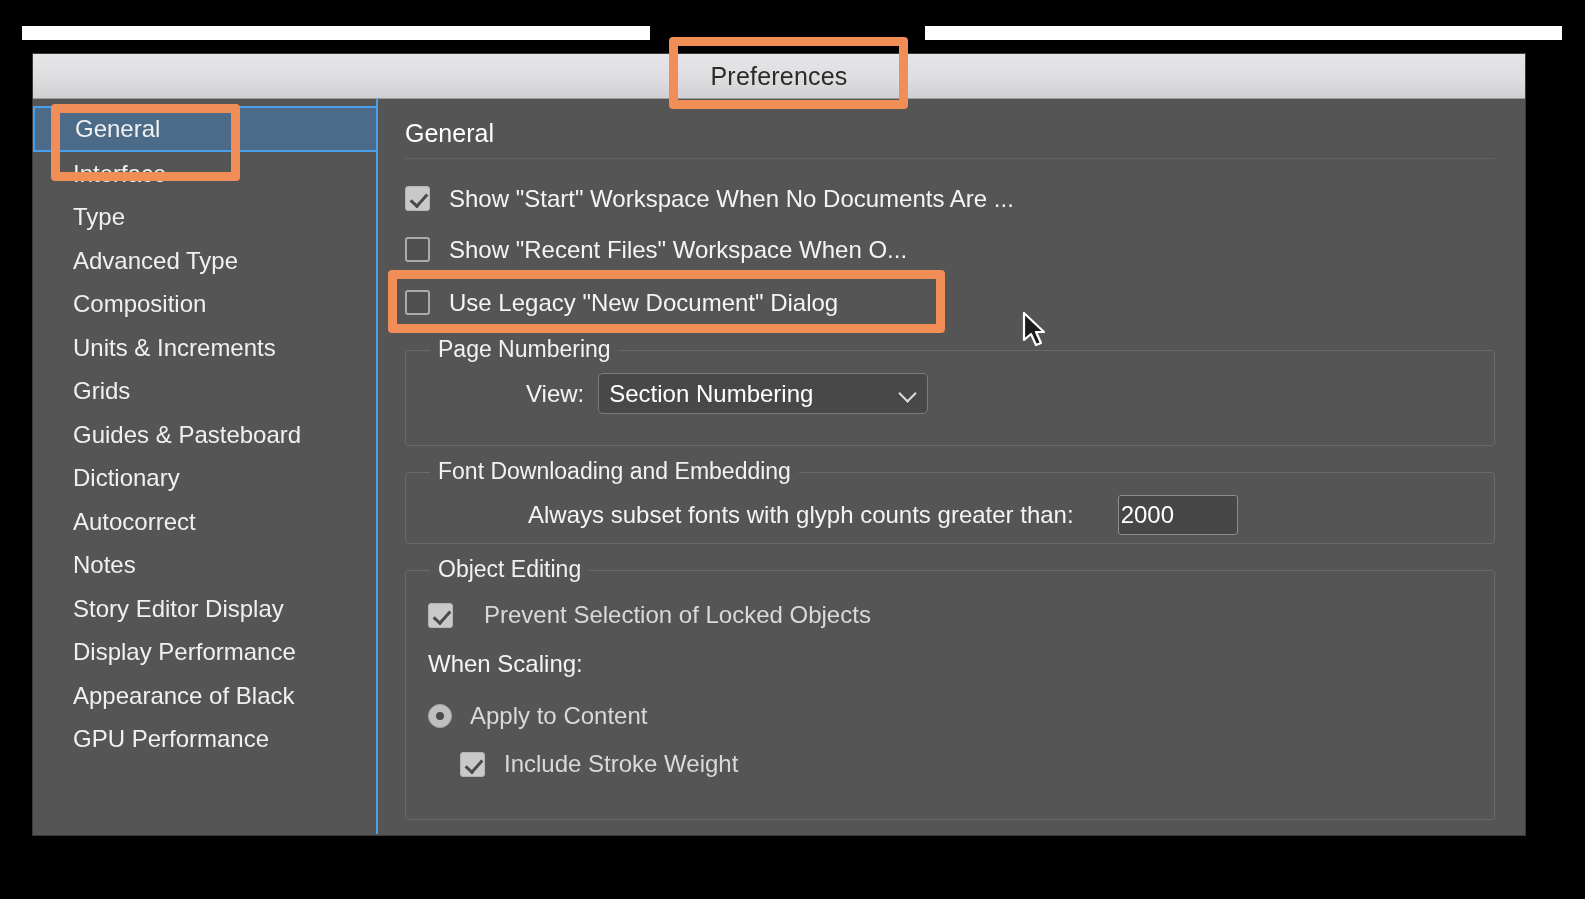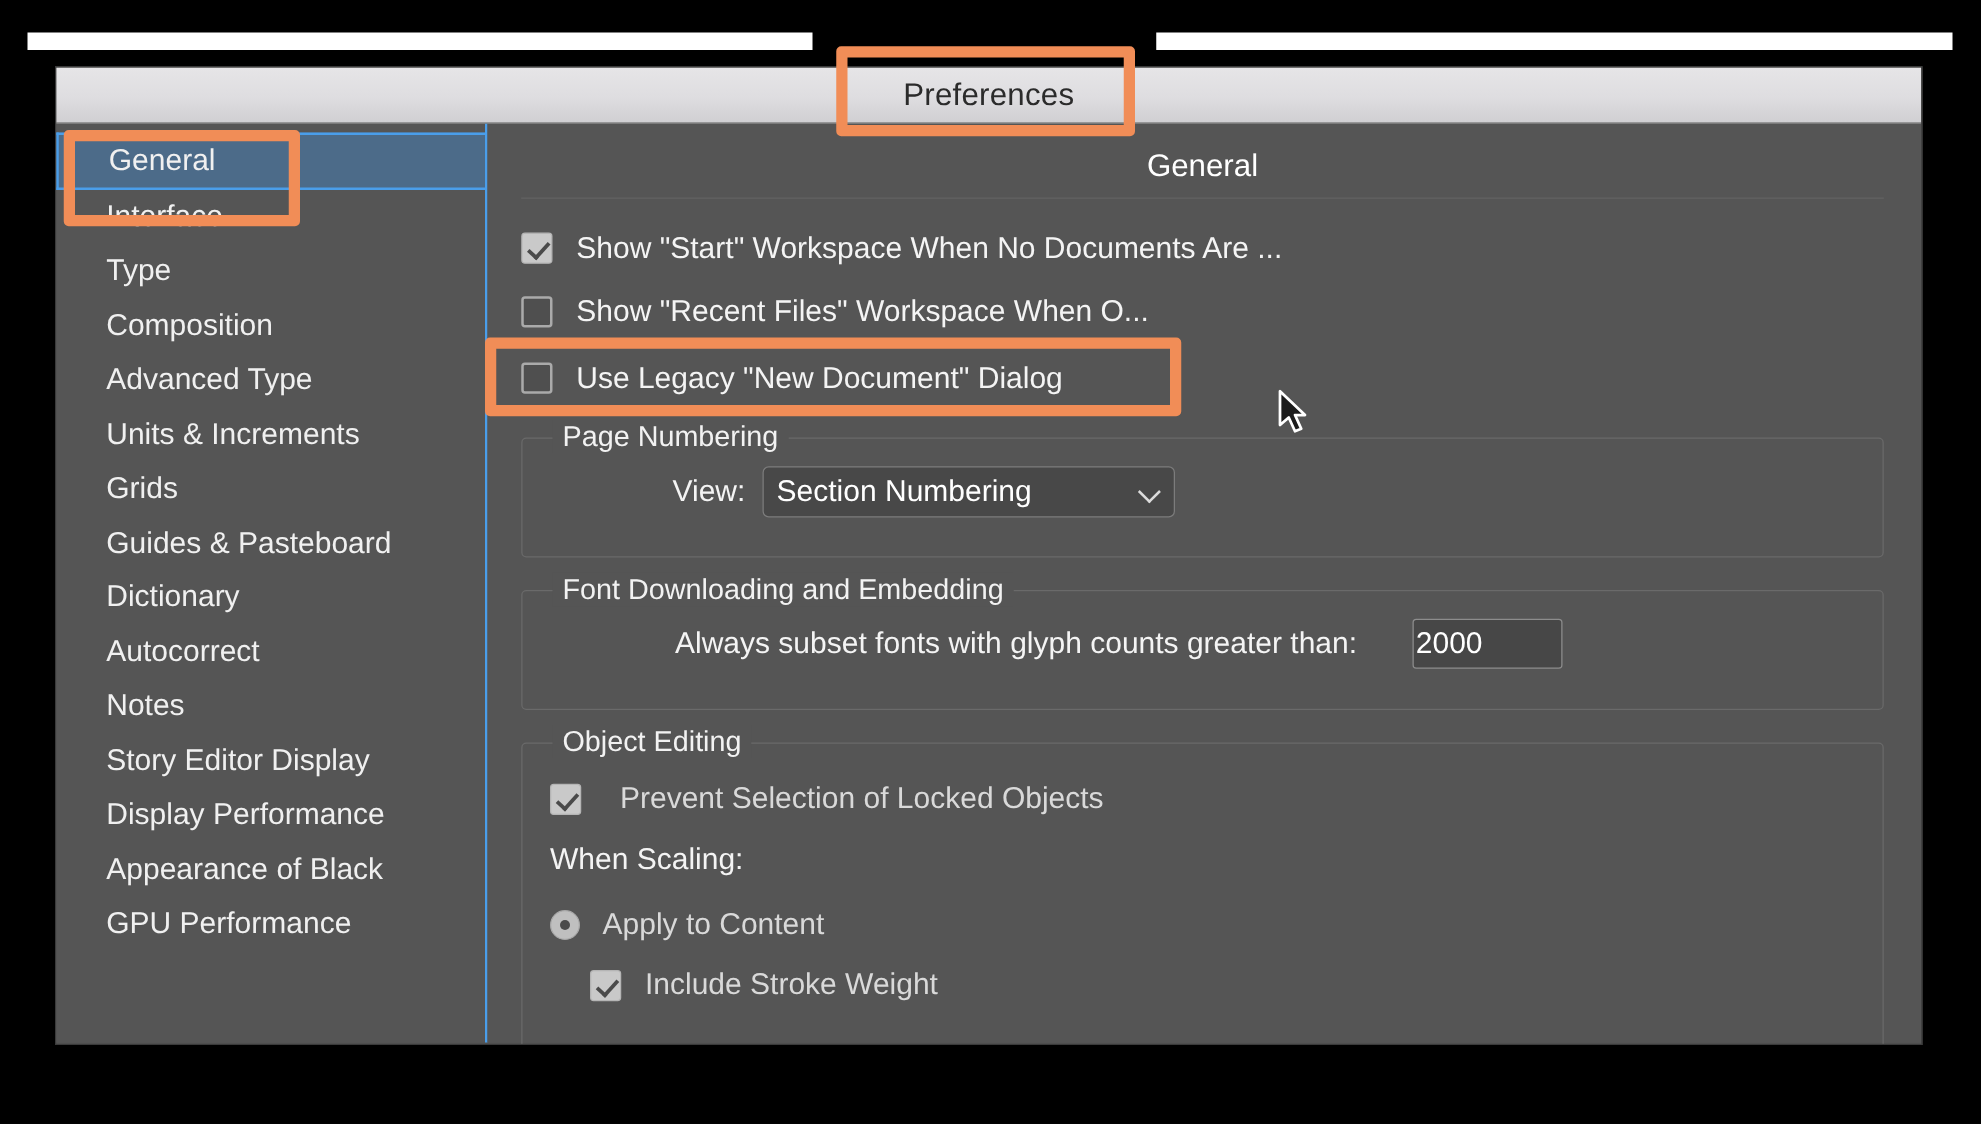--- a/index.html
+++ b/index.html
@@ -11,26 +11,25 @@
   }
   #root { position: relative; width: 1585px; height: 899px; background: #000; }
 
   
   .white-strip { position: absolute; background: #ffffff; }
   #strip-left  { left: 22px;  top: 26px; width: 628px; height: 14px; }
   #strip-right { left: 925px; top: 26px; width: 637px; height: 14px; }
 
   
   #dialog {
-    position: absolute; left: 44px; top: 53px;
+    position: absolute; left: 32px; top: 53px;
     width: 1494px; height: 783px;
     background: #555555;
     border: 1px solid #3a3a3a;
     overflow: hidden;
-    text-align: center;
   }
   #titlebar {
     height: 45px; width: 100%;
     background: linear-gradient(to bottom, #e6e5e7 0%, #dedde0 55%, #d0cfd2 100%);
     border-bottom: 1px solid #9a9a9a;
     display: flex; align-items: center; justify-content: center;
     position: relative;
   }
   #title-text {
     font-size: 25px; color: #2b2b2b; letter-spacing: .2px;
@@ -167,24 +166,24 @@
         <div class="nav-item selected">
             <span>General</span>
           </div>
         <div class="nav-item">
             <span>Interface</span>
           </div>
         <div class="nav-item">
             <span>Type</span>
           </div>
         <div class="nav-item">
+            <span>Advanced Type</span>
+          </div>
+        <div class="nav-item">
             <span>Composition</span>
-          </div>
-        <div class="nav-item">
-            <span>Advanced Type</span>
           </div>
         <div class="nav-item">
             <span>Units &amp; Increments</span>
           </div>
         <div class="nav-item">
             <span>Grids</span>
           </div>
         <div class="nav-item">
             <span>Guides &amp; Pasteboard</span>
           </div>
@@ -235,21 +234,21 @@
           <span class="group-legend">Page Numbering</span>
           <div class="group-row" style="padding-left:90px;">
             <span class="group-row-label">View:</span>
             <div class="select">
               <span>Section Numbering</span>
               <span class="chev"></span>
             </div>
           </div>
         </div>
 
-        <div class="group" style="margin-top:26px;height:96px;">
+        <div class="group" style="margin-top:26px;height:72px;">
           <span class="group-legend">Font Downloading and Embedding</span>
           <div class="group-row" style="padding-left:92px;gap:32px;">
             <span class="group-row-label">Always subset fonts with glyph counts greater than:</span>
             <div class="numfield">
               <span>2000</span>
             </div>
           </div>
         </div>
 
         <div class="group" style="margin-top:26px;height:250px;padding-left:22px;">

